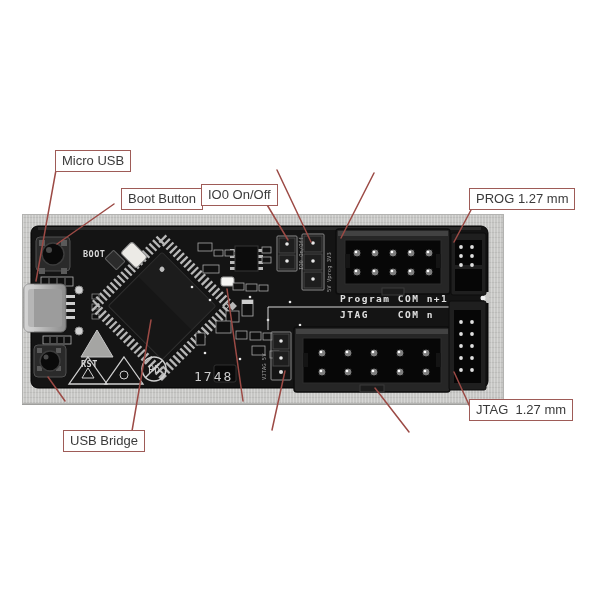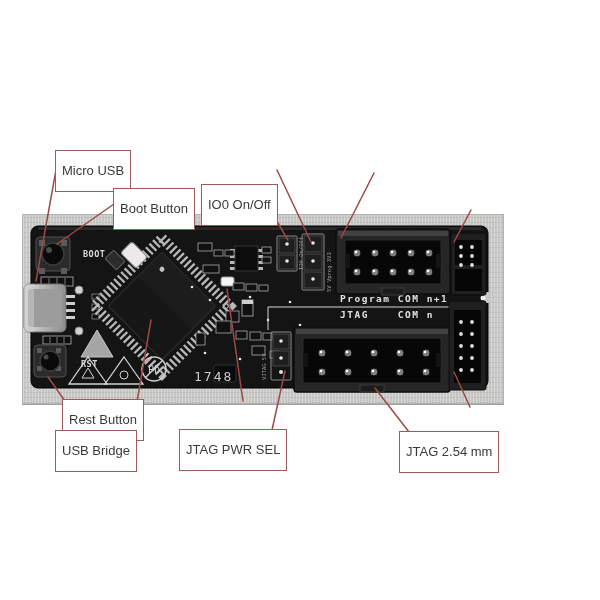--- a/index.html
+++ b/index.html
@@ -17,21 +17,21 @@
     box-shadow:0 1px 0 #9f9f9d;
   }
   .board-svg{position:absolute;left:0;top:0;width:600px;height:600px;}
   .callout{
     position:absolute;
     border:1.5px solid #9e5b57;
     background:#ffffff;
     color:#3a3a3a;
     font-size:13px;
     line-height:16px;
-    padding:12px 6px;
+    padding:2px 6px;
     white-space:pre;
   }
   svg text{font-family:"DejaVu Sans Mono", monospace;}
 </style>
 </head>
 <body>
 
 <div class="scene">
 
   <div class="backdrop"></div>
@@ -317,20 +317,19 @@
       <line x1="65" y1="401" x2="48" y2="377"></line>
       <line x1="243" y1="401" x2="227" y2="289"></line>
       <line x1="132" y1="431" x2="151" y2="320"></line>
       <line x1="272" y1="430" x2="285" y2="371"></line>
       <line x1="409" y1="432" x2="375" y2="388"></line>
       <line x1="470" y1="407" x2="454" y2="372"></line>
     </g>
   </svg>
 
   <div class="callout" style="left:55px;top:150px">Micro USB</div>
-  <div class="callout" style="left:113px;top:188px">Boot Button</div>
+  <div class="callout" style="left:121px;top:188px">Boot Button</div>
   <div class="callout" style="left:201px;top:184px">IO0 On/Off</div>
-  <div class="callout" style="left:62px;top:399px">Rest Button</div>
-  <div class="callout" style="left:55px;top:430px">USB Bridge</div>
-  <div class="callout" style="left:179px;top:429px">JTAG PWR SEL</div>
-  <div class="callout" style="left:399px;top:431px">JTAG 2.54 mm</div>
+  <div class="callout" style="left:469px;top:188px">PROG 1.27 mm</div>
+  <div class="callout" style="left:63px;top:430px">USB Bridge</div>
+  <div class="callout" style="left:469px;top:399px">JTAG  1.27 mm</div>
 
 </div>
 
 </body></html>

